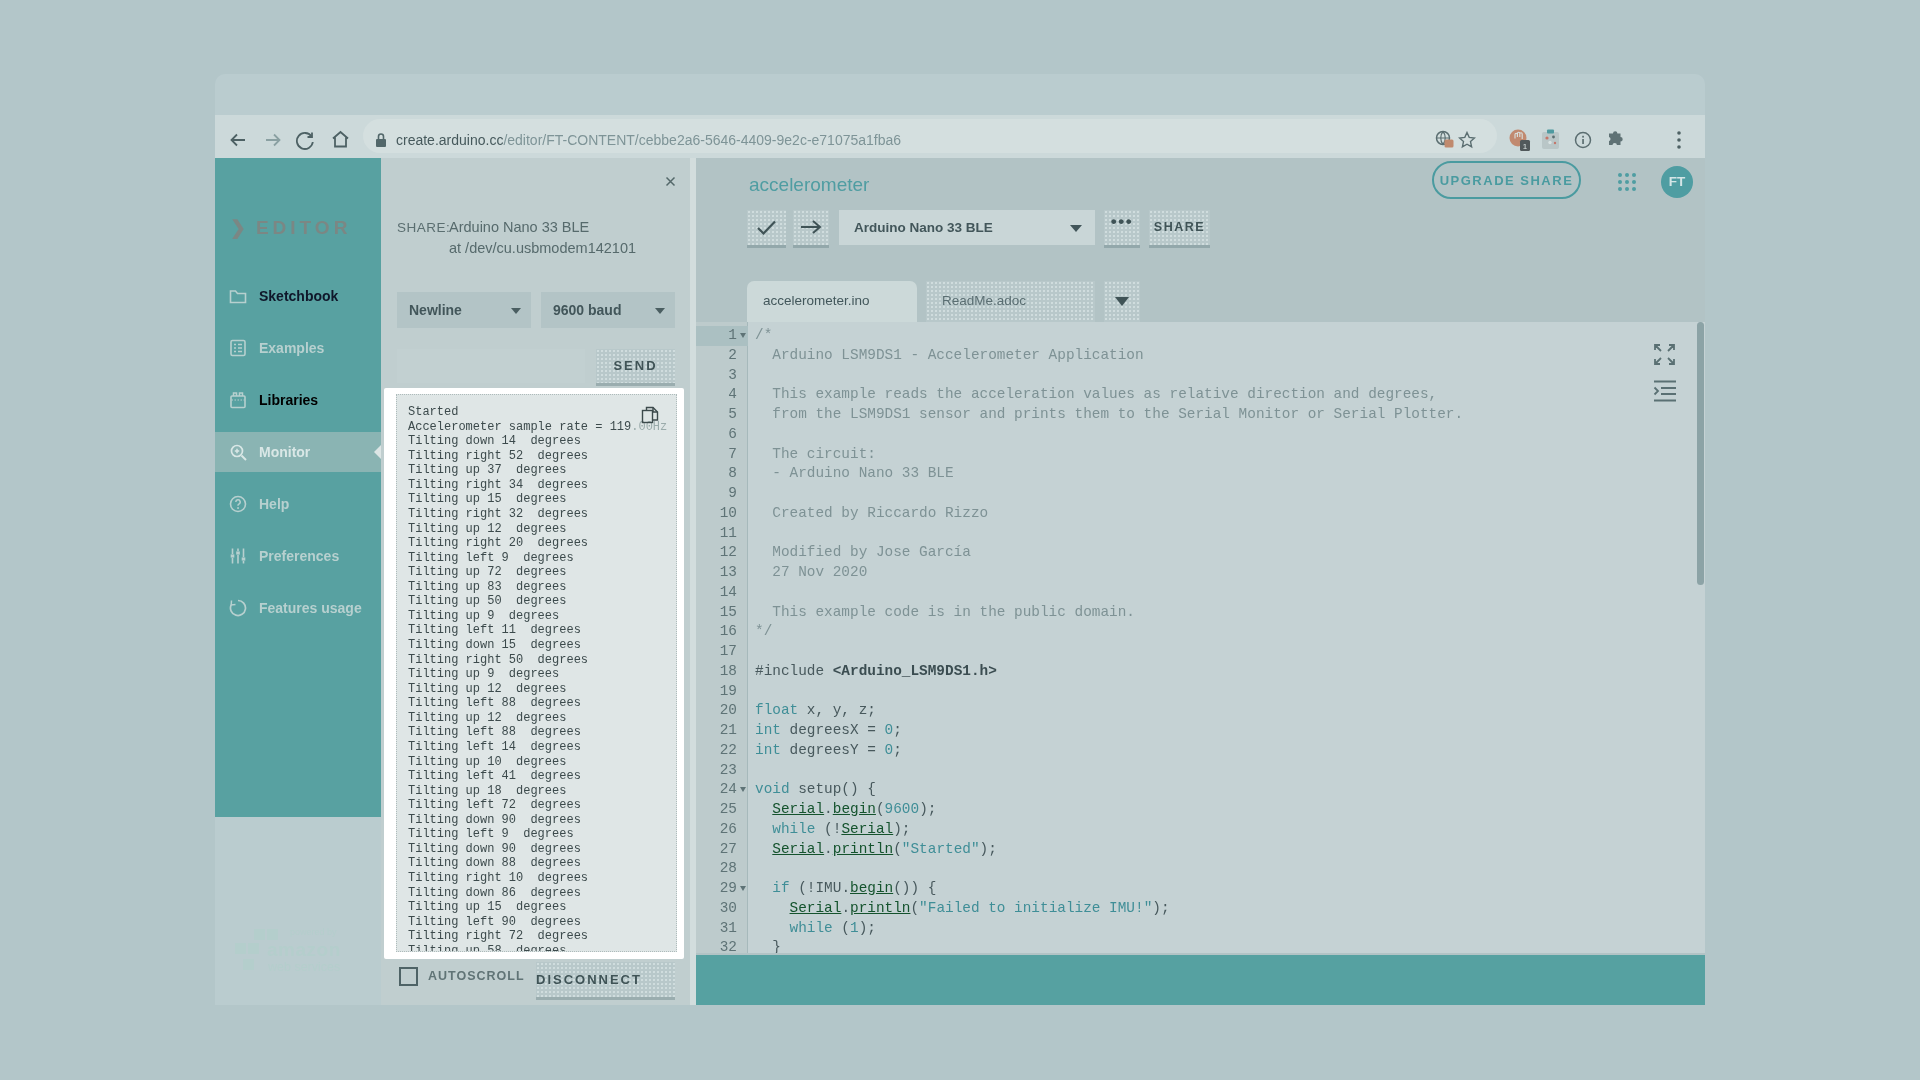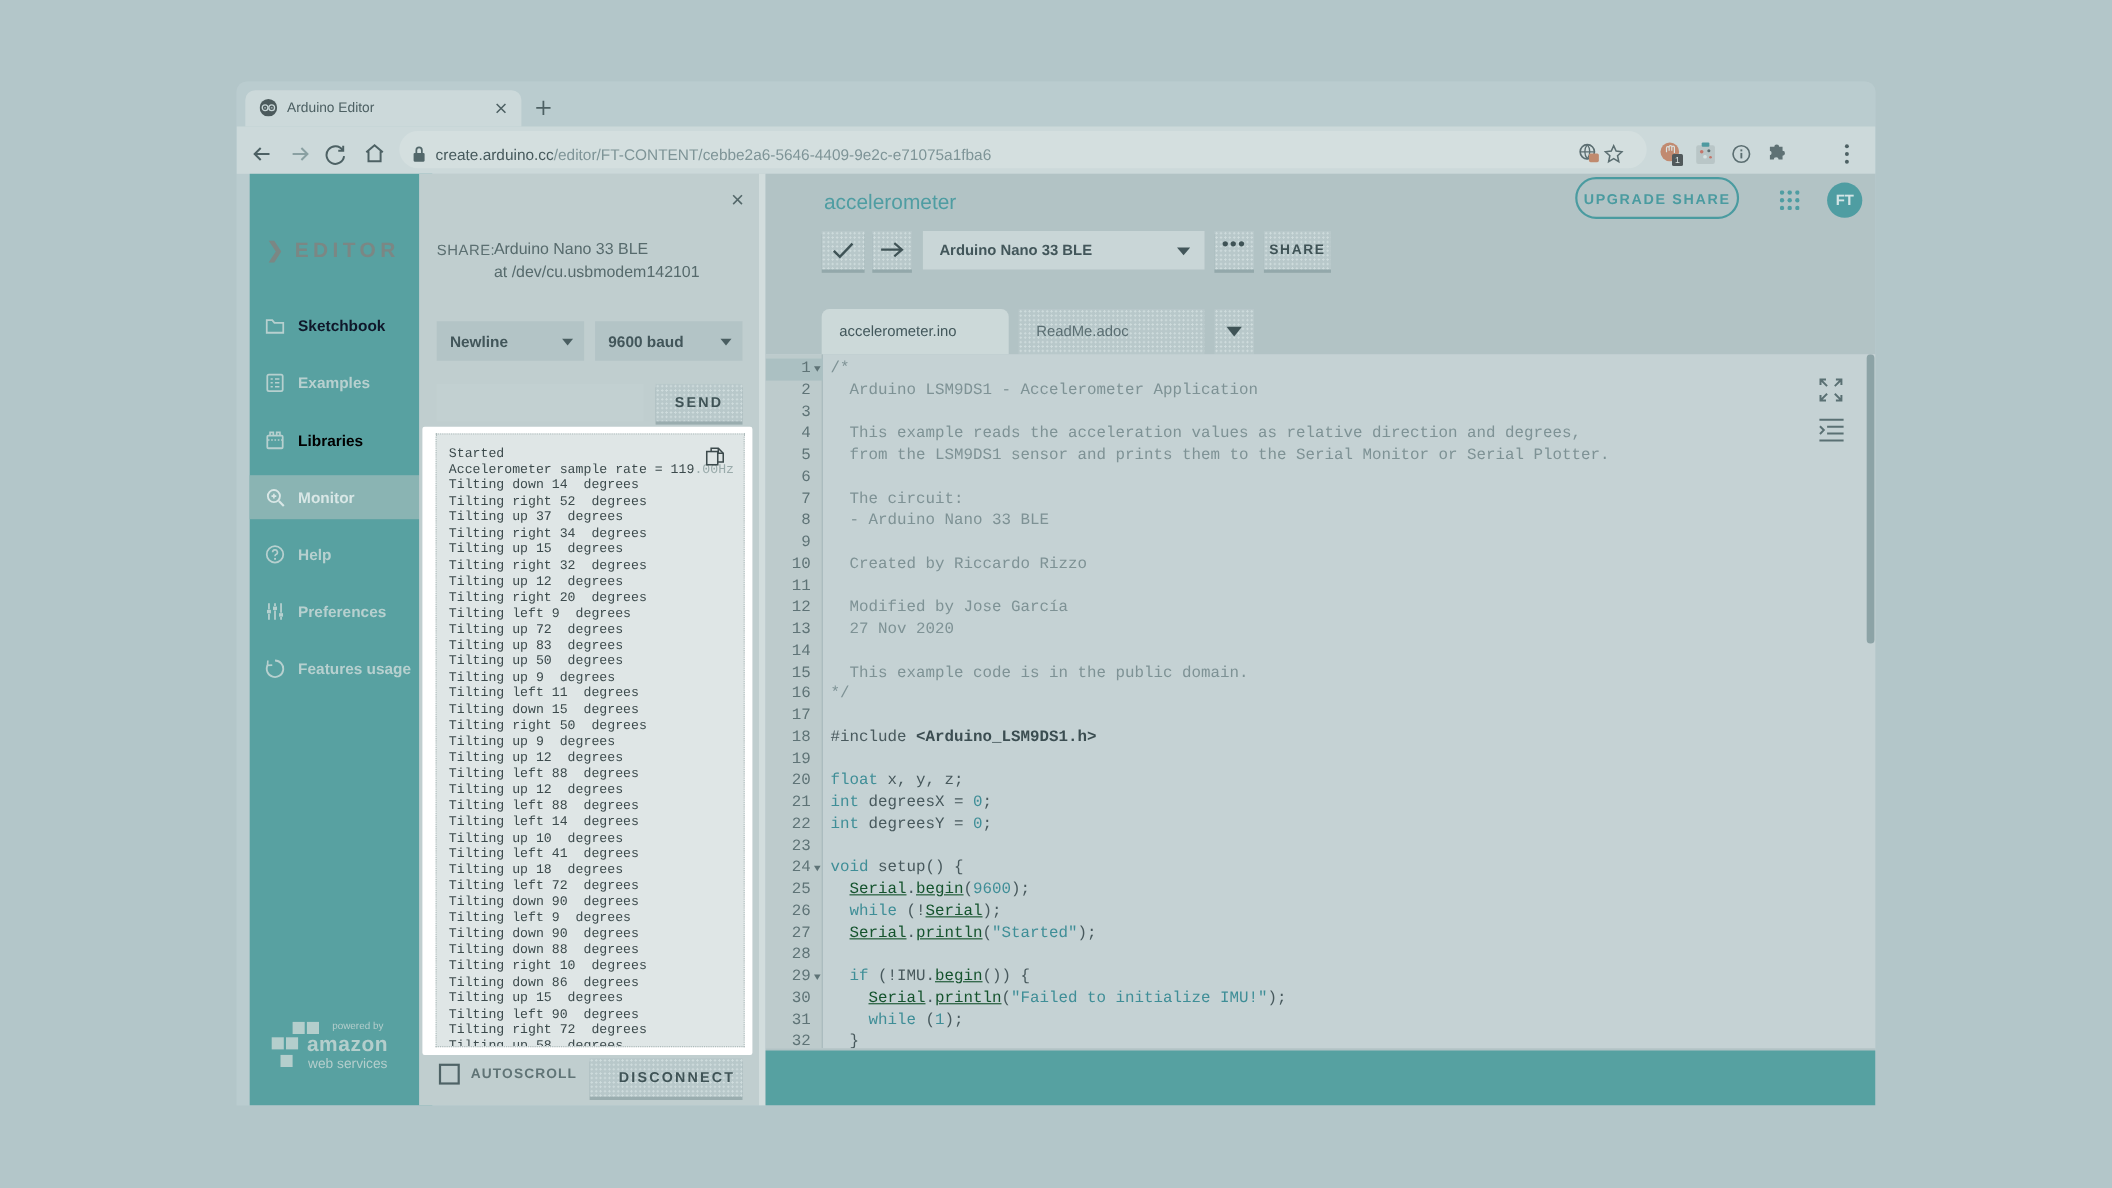--- a/index.html
+++ b/index.html
@@ -16,37 +16,20 @@
   .c { color:#7e9295; }
   .k { color:#3f8e97; }
   .o { color:#14532d;text-decoration:underline; }
   .s { color:#3f8e97; }
   .b { color:#3b4d51; font-weight:bold; }
   pre { font-family:"Liberation Mono", monospace; }
 </style>
 </head>
 <body>
 <div id="win">
-  <div class="abs" style="left:0;top:0;width:1490px;height:41px;background:#bacccf;">
-    <div class="abs" style="left:8px;top:8px;width:251px;height:33px;background:#ccd9da;border-radius:9px 9px 0 0;"></div>
-    <svg class="abs" style="left:21px;top:16px;" width="16" height="16" viewBox="0 0 16 16">
-      <circle cx="8" cy="8" r="8" fill="#4c5a5c"></circle>
-      <circle cx="5" cy="8" r="2.6" fill="none" stroke="#c8d6d7" stroke-width="1.2"></circle>
-      <circle cx="11" cy="8" r="2.6" fill="none" stroke="#c8d6d7" stroke-width="1.2"></circle>
-      <rect x="4.2" y="7.6" width="1.6" height="0.9" fill="#c8d6d7"></rect>
-      <rect x="10.2" y="7.6" width="1.6" height="0.9" fill="#c8d6d7"></rect>
-    </svg>
-    <div class="abs" style="left:46px;top:17px;font-size:12.5px;color:#4d6063;">Arduino Editor</div>
-    <svg class="abs" style="left:235px;top:19px;" width="11" height="11" viewBox="0 0 11 11">
-      <path d="M1.5 1.5 L9.5 9.5 M9.5 1.5 L1.5 9.5" stroke="#4d6063" stroke-width="1.4"></path>
-    </svg>
-    <svg class="abs" style="left:272px;top:17px;" width="14" height="14" viewBox="0 0 14 14">
-      <path d="M7 0.5 L7 13.5 M0.5 7 L13.5 7" stroke="#4d6063" stroke-width="1.6"></path>
-    </svg>
-  </div>
   <div class="abs" style="left:0;top:41px;width:1490px;height:43px;background:#ccd9da;">
     <svg class="abs" style="left:13px;top:15px;" width="20" height="20" viewBox="0 0 20 20">
         <path d="M17 10 H4 M9 4.5 L3.5 10 L9 15.5" stroke="#4d6164" stroke-width="1.8" fill="none"></path>
       </svg>
     <svg class="abs" style="left:48px;top:15px;" width="20" height="20" viewBox="0 0 20 20">
         <path d="M3 10 H16 M11 4.5 L16.5 10 L11 15.5" stroke="#8aa0a2" stroke-width="1.8" fill="none"></path>
       </svg>
     <svg class="abs" style="left:80px;top:15px;" width="20" height="20" viewBox="0 0 20 20">
         <path d="M16.5 6.5 A8 8 0 1 0 17.8 12" stroke="#4d6164" stroke-width="1.8" fill="none"></path>
         <path d="M17 2.5 L17 7 L12.5 7" stroke="#4d6164" stroke-width="1.8" fill="none"></path>
@@ -90,21 +73,21 @@
     <svg class="abs" style="left:1391px;top:15px;" width="20" height="20" viewBox="0 0 20 20">
         <path d="M7 3.5 a2.2 2.2 0 0 1 4.4 0 h3.1 v3.6 a2.2 2.2 0 0 1 0 4.4 v3.6 h-3.6 a2.2 2.2 0 0 0 -4.4 0 H3 v-3.9 a2.2 2.2 0 0 0 0 -4.2 V3.5 Z" fill="#5f7275"></path>
       </svg>
     <svg class="abs" style="left:1461px;top:15px;" width="6" height="20" viewBox="0 0 6 20">
         <circle cx="3" cy="3" r="1.8" fill="#4d6164"></circle>
         <circle cx="3" cy="10" r="1.8" fill="#4d6164"></circle>
         <circle cx="3" cy="17" r="1.8" fill="#4d6164"></circle>
       </svg>
   </div>
   <div class="abs" style="left:0;top:84px;width:1490px;height:847px;">
-    <div class="abs" style="left:12px;top:0;width:166px;height:847px;background:#58a1a1;">
+    <div class="abs" style="left:0;top:0;width:166px;height:659px;background:#58a1a1;">
       <div class="abs" style="left:15px;top:58px;width:140px;font-size:19px;font-weight:bold;letter-spacing:4px;color:#7b8784;">❯<span style="margin-left:6px;">EDITOR</span></div>
       <div class="abs" style="left:0;top:274px;width:166px;height:40px;background:#8ab4b3;"></div>
       <div class="abs" style="right:-1px;top:286px;width:0;height:0;border-top:8px solid transparent;border-bottom:8px solid transparent;border-right:8px solid #dce5e5;"></div>
       <svg class="abs" style="left:14px;top:129px;" width="18" height="18" viewBox="0 0 18 18">
           <path d="M1.5 4 h5 l2 2.5 h8 v9 h-15 Z" fill="none" stroke="#b7d0cf" stroke-width="1.6"></path>
         </svg>
       <div class="abs" style="left:44px;top:130px;font-size:14px;font-weight:bold;color:#0f172a;">Sketchbook</div>
       <svg class="abs" style="left:14px;top:181px;" width="18" height="18" viewBox="0 0 18 18">
           <rect x="2" y="1.5" width="14" height="15" rx="1.5" fill="none" stroke="#b7d0cf" stroke-width="1.6"></rect>
           <path d="M5 5.5 h2 M5 9 h2 M5 12.5 h2 M9 5.5 h4 M9 9 h4 M9 12.5 h4" stroke="#b7d0cf" stroke-width="1.4"></path>
@@ -165,21 +148,21 @@
       <div class="abs" style="left:130px;top:150px;width:0;height:0;border-left:5px solid transparent;border-right:5px solid transparent;border-top:6px solid #4a5e61;"></div>
       <div class="abs" style="left:160px;top:134px;width:134px;height:36px;background:#b3c4c6;"></div>
       <div class="abs" style="left:172px;top:144px;font-size:14px;font-weight:bold;color:#42565a;">9600 baud</div>
       <div class="abs" style="left:274px;top:150px;width:0;height:0;border-left:5px solid transparent;border-right:5px solid transparent;border-top:6px solid #4a5e61;"></div>
       <div class="abs" style="left:16px;top:191px;width:188px;height:34px;background:#c2d0d1;"></div>
       <div class="abs dots shadowed" style="left:215px;top:191px;width:79px;height:34px;"></div>
       <div class="abs" style="left:215px;top:200px;width:79px;text-align:center;font-size:13px;font-weight:bold;letter-spacing:2px;color:#3f5356;">SEND</div>
       <div class="abs" style="left:18px;top:809px;width:19px;height:19px;border:2px solid #4e6366;"></div>
       <div class="abs" style="left:47px;top:811px;font-size:12.5px;font-weight:bold;letter-spacing:1px;color:#607476;">AUTOSCROLL</div>
       <div class="abs dots shadowed" style="left:155px;top:804px;width:139px;height:35px;"></div>
-      <div class="abs" style="left:165px;top:814px;width:139px;text-align:center;font-size:13px;font-weight:bold;letter-spacing:2px;color:#3f5356;">DISCONNECT</div>
+      <div class="abs" style="left:155px;top:814px;width:139px;text-align:left;font-size:13px;font-weight:bold;letter-spacing:2px;color:#3f5356;">DISCONNECT</div>
     </div>
     <div class="abs" style="left:475px;top:0;width:6px;height:847px;background:#d2dddd;"></div>
     <div class="abs" style="left:481px;top:0;width:1009px;height:847px;background:#b2c3c5;">
       <div class="abs" style="left:53px;top:16px;font-size:19px;color:#4f9da2;">accelerometer</div>
       <div class="abs" style="left:736px;top:3px;width:149px;height:38px;border:2px solid #4a9ba0;border-radius:19px;"></div>
       <div class="abs" style="left:736px;top:15px;width:149px;text-align:center;font-size:13px;font-weight:bold;letter-spacing:1.5px;color:#4a9ba0;">UPGRADE SHARE</div>
       <svg class="abs" style="left:922px;top:15px;" width="18" height="18" viewBox="0 0 18 18" fill="#4f9da2">
           <circle cx="2" cy="2" r="2"></circle>
           <circle cx="9" cy="2" r="2"></circle>
           <circle cx="16" cy="2" r="2"></circle>

